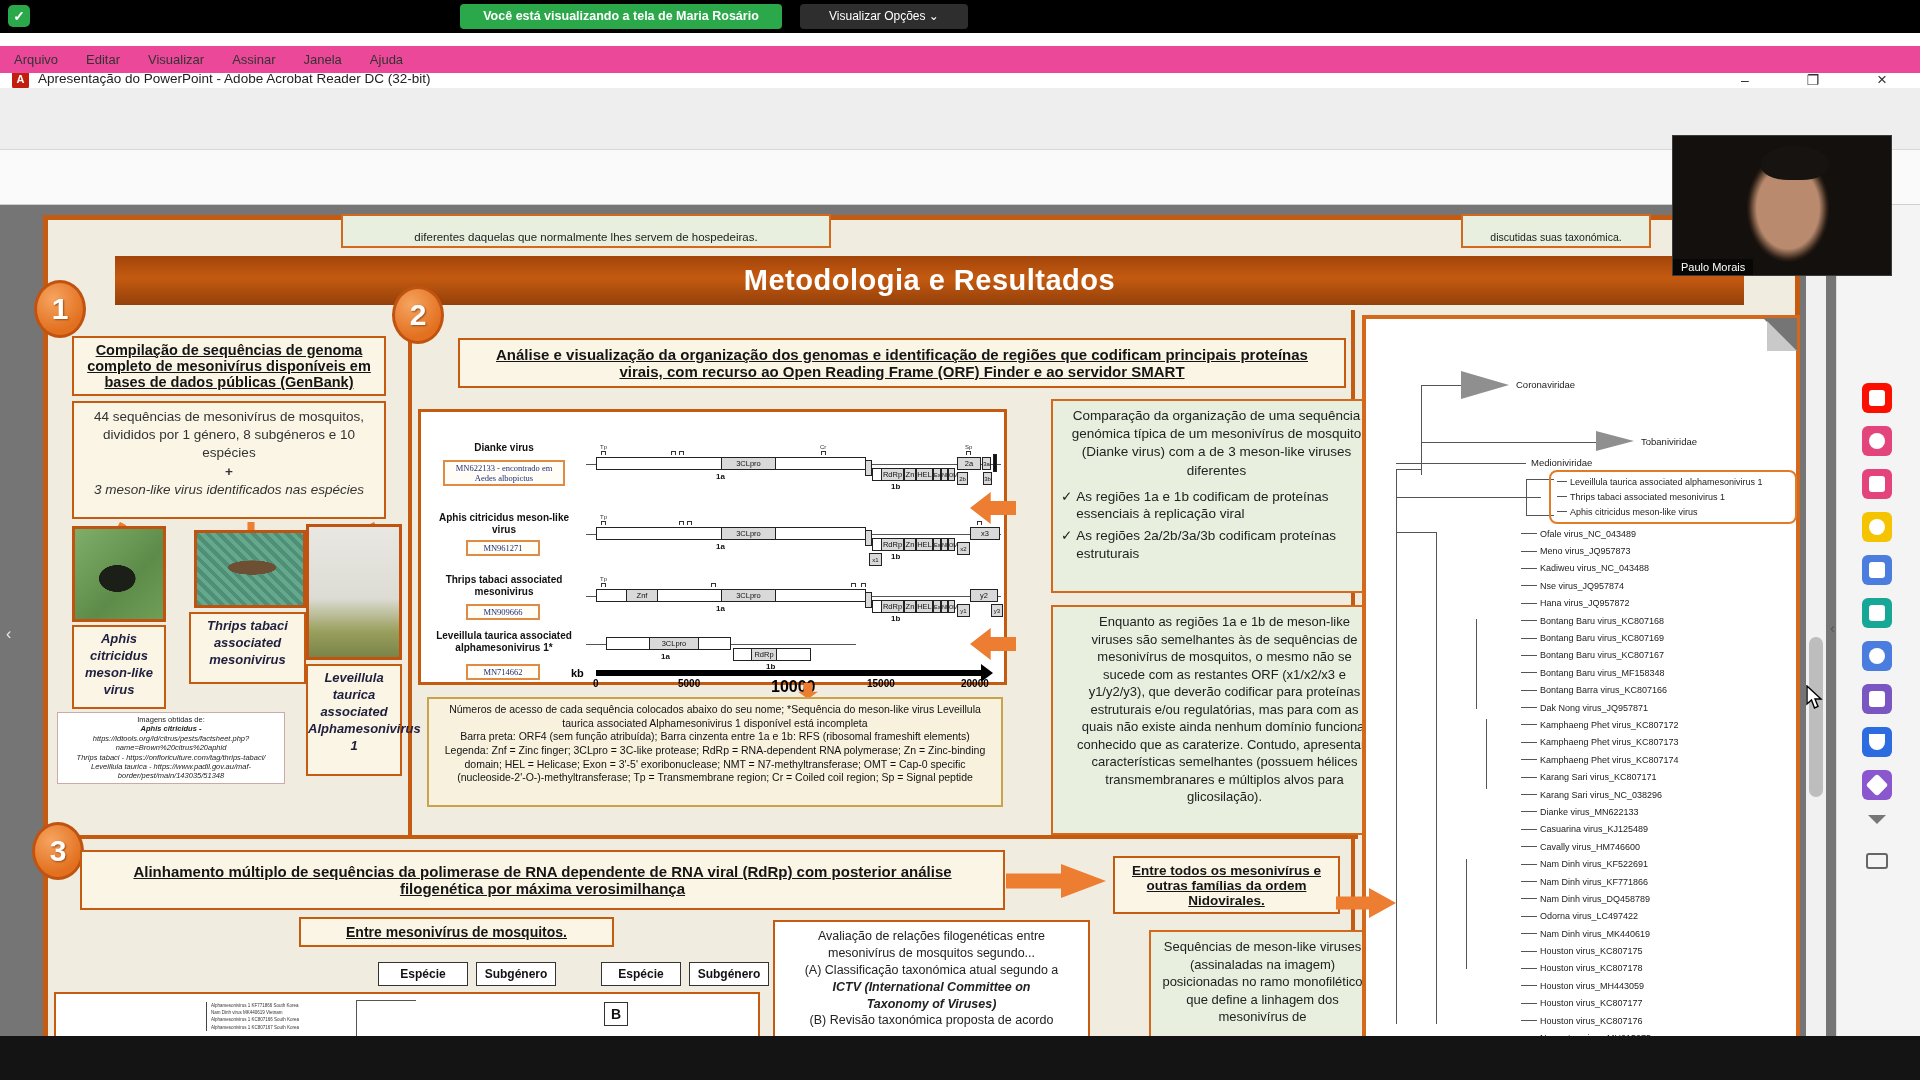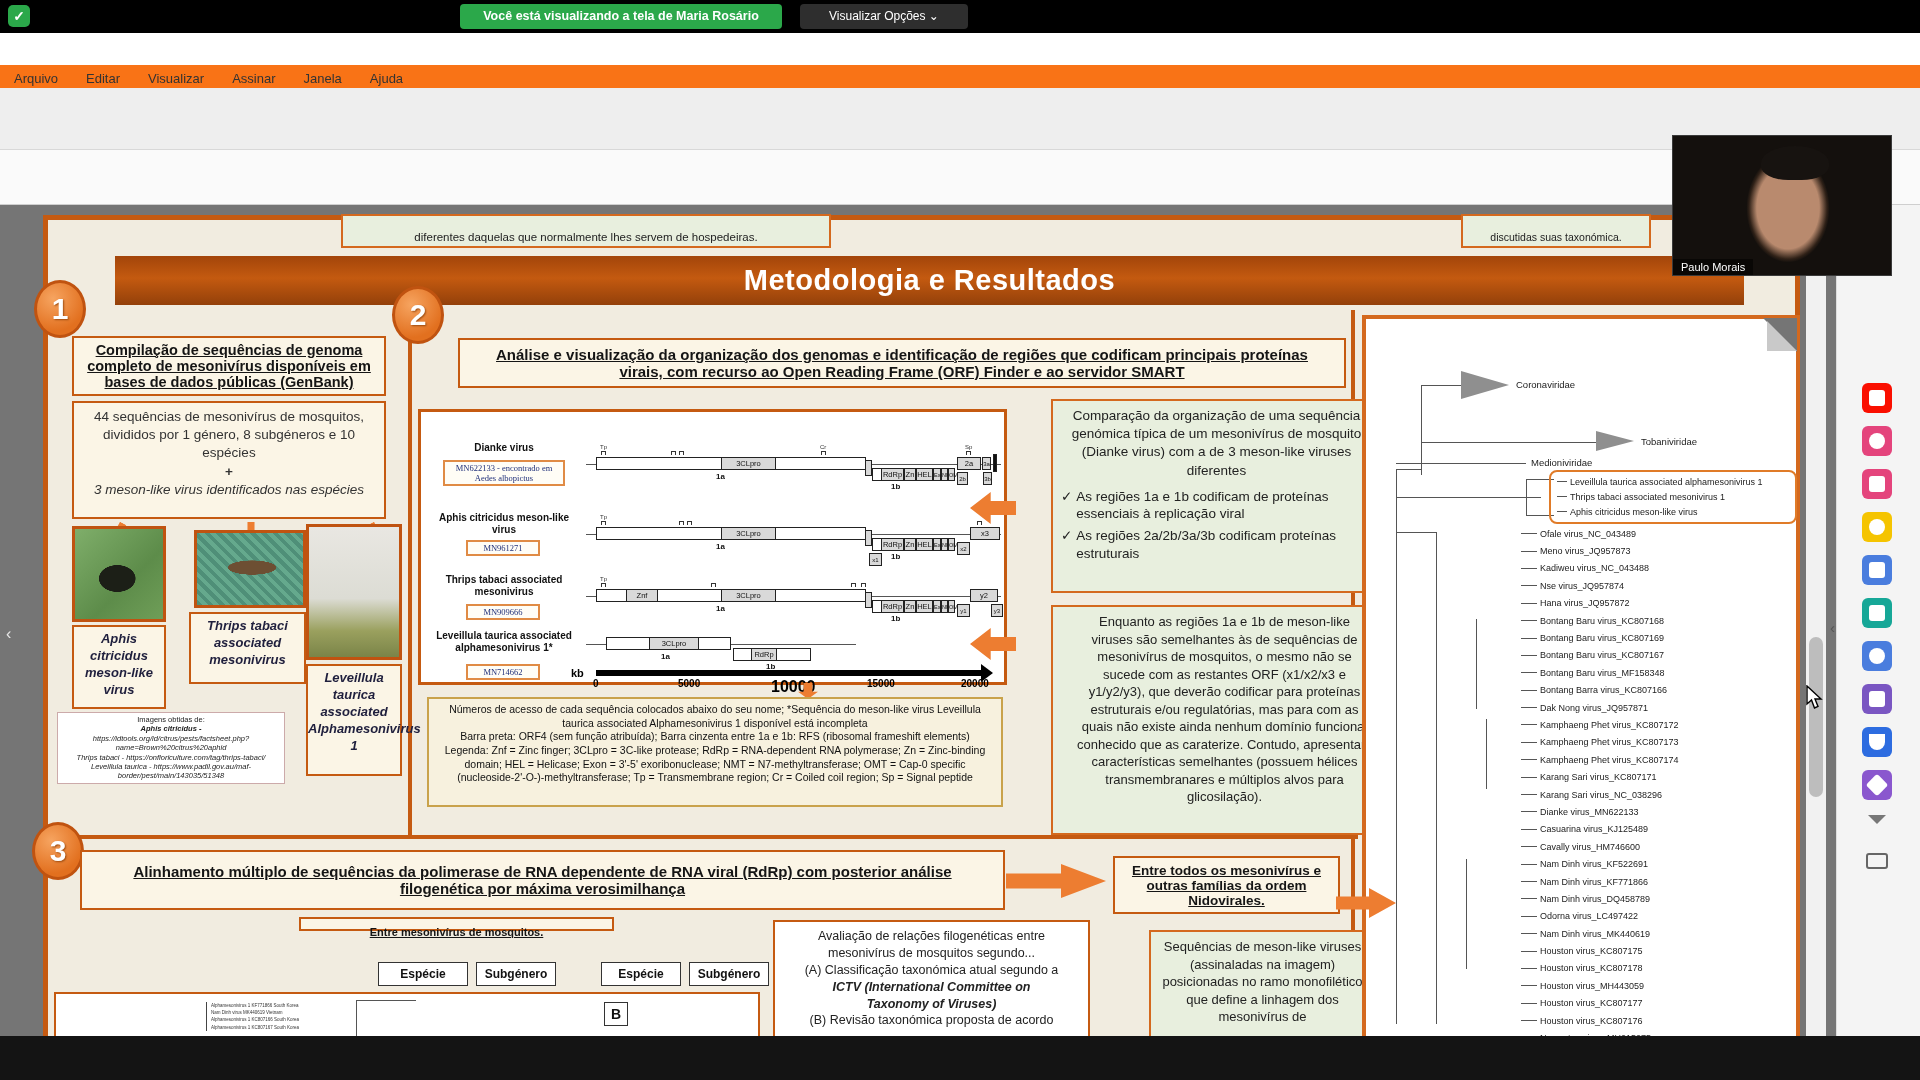--- a/index.html
+++ b/index.html
@@ -9,21 +9,21 @@
   
   .ztop{left:0;top:0;width:1920px;height:33px;background:#000;}
   .shield{left:8px;top:5px;width:22px;height:22px;background:#2ba84a;border-radius:5px;color:#fff;font-size:14px;font-weight:bold;text-align:center;line-height:22px;}
   .sharepill{left:460px;top:4px;width:322px;height:25px;background:#2ba84a;border-radius:4px;color:#fff;font-size:12.5px;font-weight:bold;text-align:center;line-height:25px;}
   .viewopts{left:800px;top:4px;width:168px;height:25px;background:#2e2e2e;border-radius:4px;color:#fff;font-size:12px;text-align:center;line-height:25px;}
   
   .titlebar{left:0;top:33px;width:1920px;height:28px;background:#fff;}
   .pdficon{left:12px;top:37px;width:17px;height:19px;background:#c11e0f;border-radius:3px;color:#fff;font-size:11px;font-weight:bold;text-align:center;line-height:19px;}
   .wtitle{left:38px;top:38px;font-size:13.5px;color:#222;}
   .winbtn{top:36px;width:34px;height:22px;color:#333;font-size:14px;text-align:center;line-height:22px;}
-  .menubar{left:0;top:65px;width:1920px;height:27px;background:#f97316;display:flex;align-items:center;padding-left:14px;gap:28px;}
+  .menubar{left:0;top:46px;width:1920px;height:27px;background:#ec4899;display:flex;align-items:center;padding-left:14px;gap:28px;}
   .menubar span{font-size:13px;color:#333;}
   .tabbar{left:0;top:88px;width:1920px;height:62px;background:#eee;border-bottom:1px solid #d8d8d8;}
   .tablbl{top:109px;font-size:15px;color:#3a3a3a;}
   .tabbox{top:88px;height:62px;background:#e4e4e4;border-left:1px solid #cfcfcf;border-right:1px solid #cfcfcf;font-size:15px;color:#3a3a3a;display:flex;align-items:center;justify-content:center;gap:10px;}
   .tabbox.active{background:#fff;}
   .helpcirc{left:1613px;top:100px;width:24px;height:24px;border:1.5px solid #444;border-radius:50%;font-size:14px;color:#444;text-align:center;line-height:22px;}
   .bell{left:1676px;top:102px;width:18px;height:15px;border:1.6px solid #444;border-bottom:2.6px solid #444;border-radius:9px 9px 2px 2px;}
   .bell:after{content:"";position:absolute;left:6px;bottom:-6px;width:4px;height:4px;background:#444;border-radius:50%;}
   .logon{left:1744px;top:108px;font-size:15px;color:#333;}
   .toolbar{left:0;top:150px;width:1920px;height:55px;background:#fafafa;border-bottom:1px solid #cfcfcf;}
@@ -411,21 +411,21 @@
 
       <div class="abs box hdr s3hdr" style="left:32px;top:630px;width:925px;height:60px;display:flex;align-items:center;padding:2px 20px;">
           <span>Alinhamento múltiplo de sequências da polimerase de RNA dependente de RNA viral (RdRp) com posterior análise filogenética por máxima verosimilhança</span>
         </div>
       <div class="abs fat fatR" style="left:958px;top:644px;width:100px;height:34px;"></div>
       <div class="abs box hdr" style="left:1065px;top:636px;width:227px;height:58px;font-size:13.5px;display:flex;align-items:center;padding:2px 8px;">
           <span>Entre todos os mesonivírus e outras famílias da ordem Nidovirales.</span>
         </div>
       <div class="abs fat fatR" style="left:1288px;top:668px;width:60px;height:30px;z-index:5;"></div>
 
-      <div class="abs box hdr" style="left:251px;top:697px;width:315px;height:14px;font-size:11px;line-height:26px;">Entre mesonivírus de mosquitos.</div>
+      <div class="abs box hdr" style="left:251px;top:697px;width:315px;height:30px;font-size:14px;line-height:26px;">Entre mesonivírus de mosquitos.</div>
 
       <div class="abs colhdr" style="left:330px;top:742px;width:90px;height:24px;">Espécie</div>
       <div class="abs colhdr" style="left:428px;top:742px;width:80px;height:24px;">Subgénero</div>
       <div class="abs colhdr" style="left:553px;top:742px;width:80px;height:24px;">Espécie</div>
       <div class="abs colhdr" style="left:641px;top:742px;width:80px;height:24px;">Subgénero</div>
 
       <div class="abs minitree" style="left:6px;top:772px;width:706px;height:120px;">
         <div class="abs" style="left:150px;top:8px;border-left:1px solid #444;padding-left:4px;">
           <div class="mt-l">Alphamesonivirus 1 KF771866 South Korea</div>
           <div class="mt-l">Nam Dinh virus MK440619 Vietnam</div>

